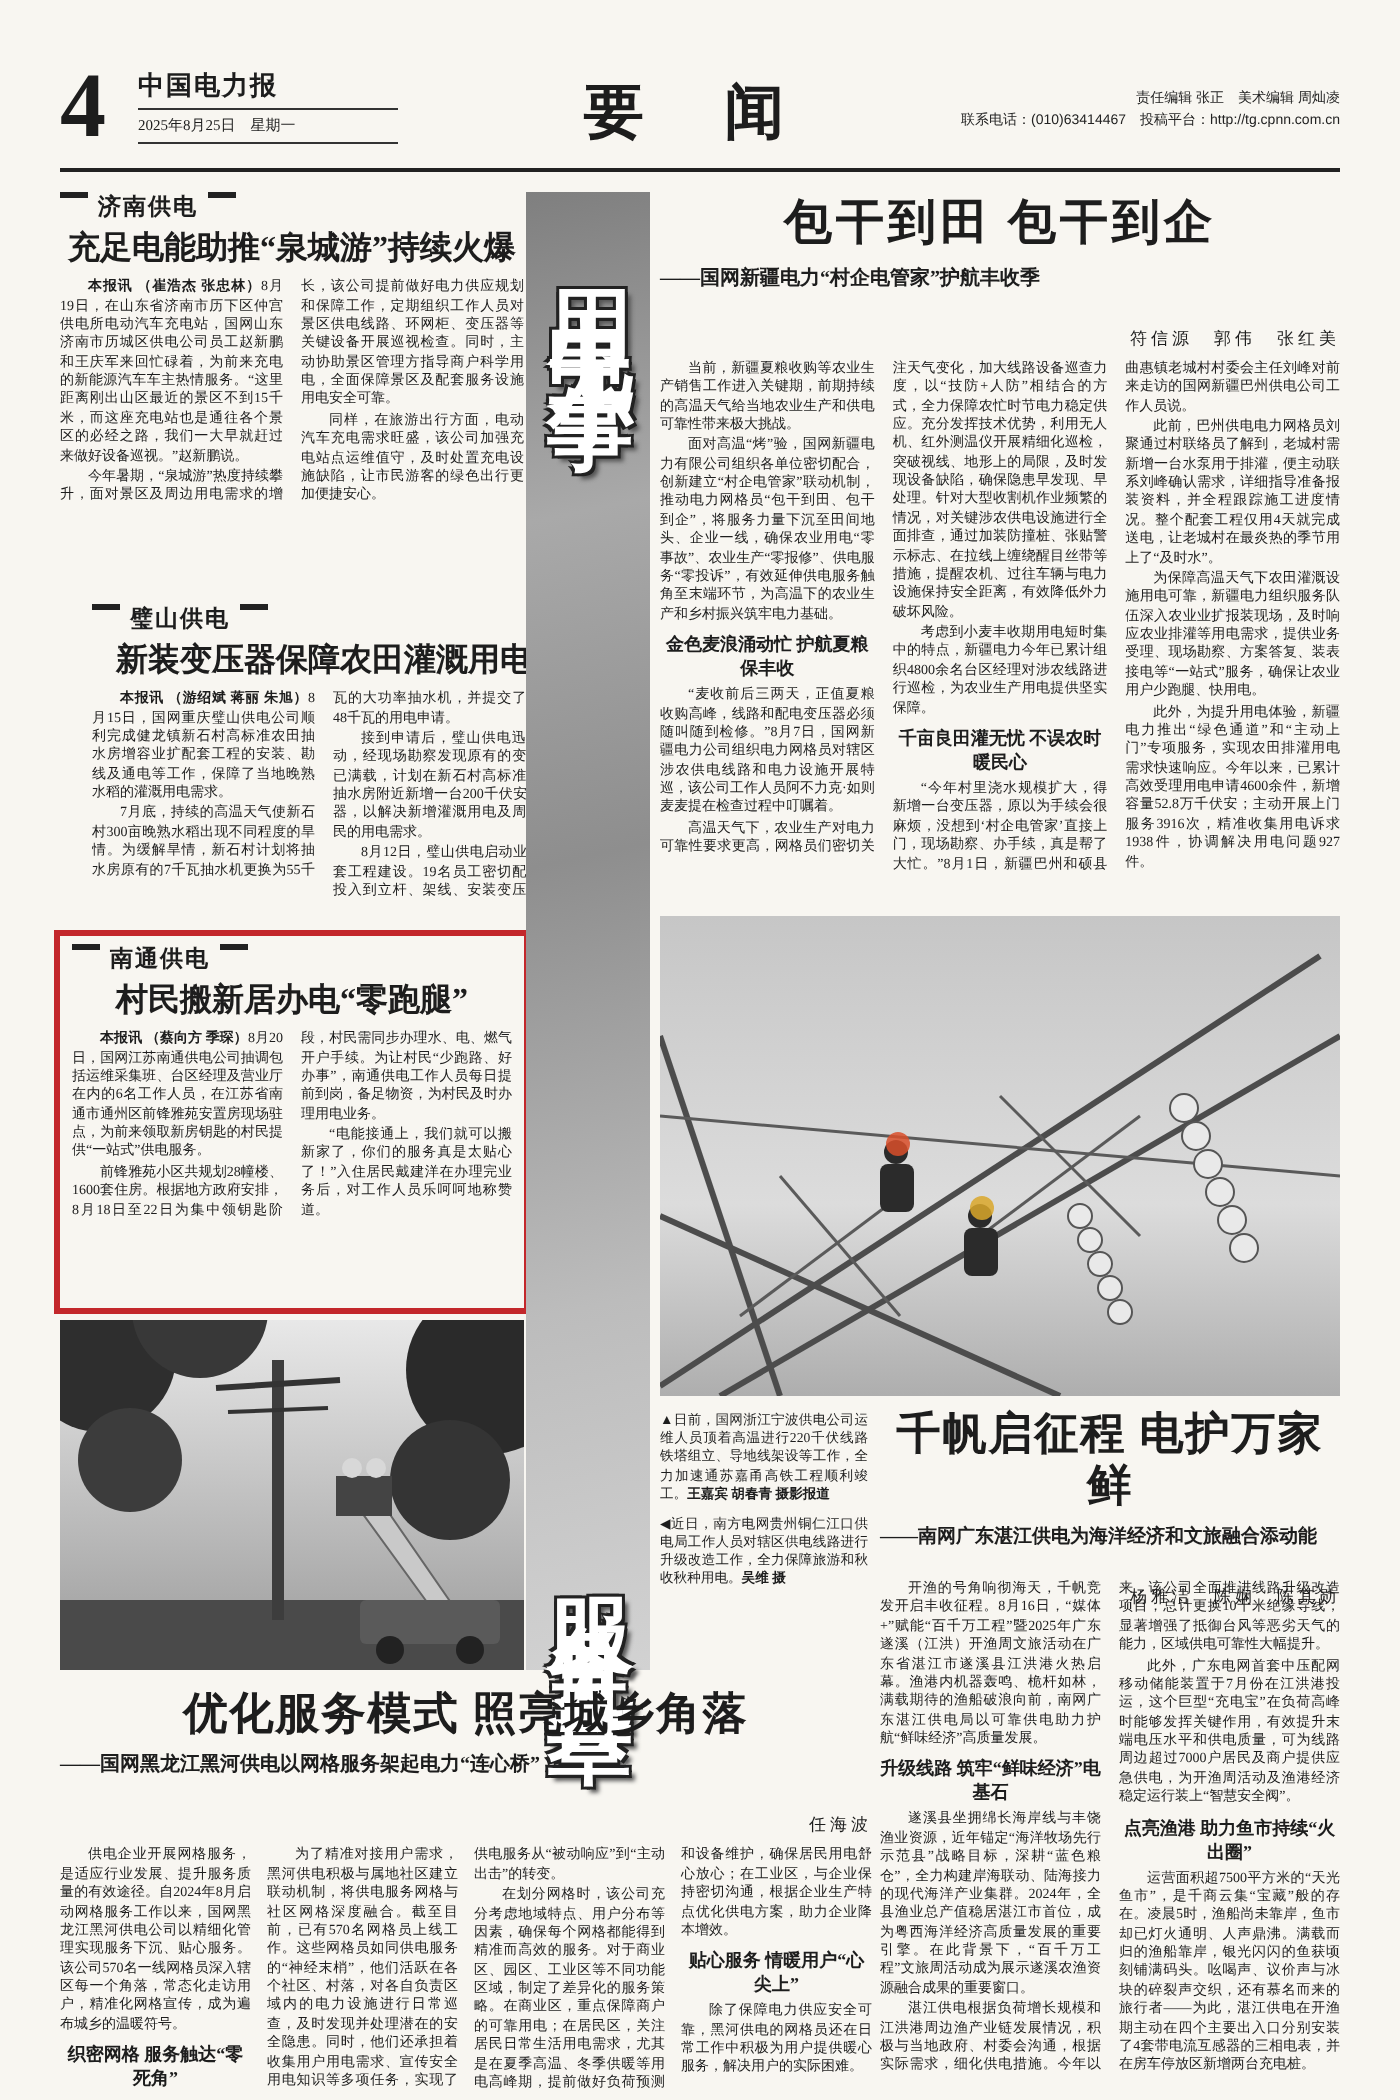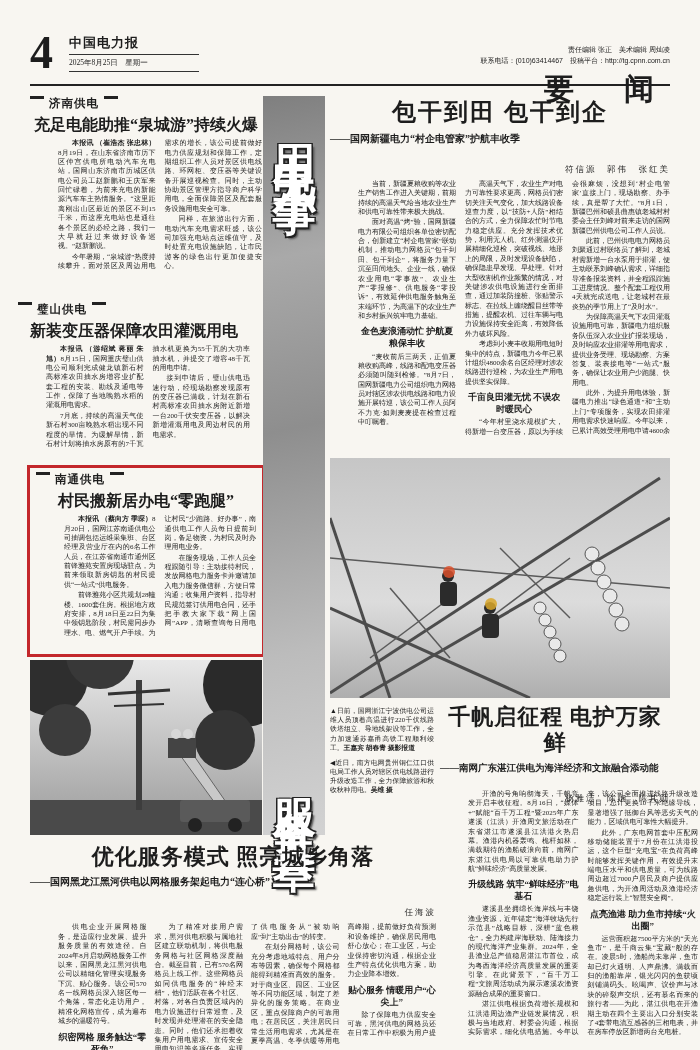--- a/index.html
+++ b/index.html
@@ -6,44 +6,44 @@
   .page{position:relative;width:700px;height:1050px;background:#f8f6f1;overflow:hidden;
         font-family:"Liberation Serif","DejaVu Serif",serif;color:#1d1d1d;}
   [data-interactable]{box-sizing:border-box;}
 
   
   .hdr{position:absolute;left:30px;top:26px;width:640px;height:60px;border-bottom:2px solid #222;}
   .page-num{position:absolute;left:0;top:2px;font-size:46px;font-weight:bold;line-height:50px;}
   .masthead{position:absolute;left:39px;top:8px;width:130px;}
   .masthead .paper{font-size:13px;font-weight:bold;letter-spacing:1px;border-bottom:1px solid #333;padding-bottom:2px;}
   .masthead .date{font-size:7.5px;margin-top:3px;border-bottom:1px solid #333;padding-bottom:3px;}
-  .section-big{position:absolute;left:0;right:0;top:10px;text-align:right;font-size:30px;font-weight:bold;letter-spacing:16px;font-family:Liberation Mono, monospace;margin-top:33px;}
+  .section-big{position:absolute;left:0;right:0;top:10px;text-align:center;font-size:30px;font-weight:bold;letter-spacing:16px;font-family:Liberation Sans, sans-serif;}
   .hdr-right{position:absolute;right:0;top:18px;text-align:right;font-size:7px;line-height:11px;color:#222;font-family:"Liberation Sans",sans-serif;}
 
   
   .sec-label{display:flex;gap:5px;font-weight:bold;font-size:11.5px;letter-spacing:1px;margin:0 0 4px 0;}
   .sec-label .rule{width:14px;height:3px;background:#222;}
   .headline{ text-align:center;font-weight:bold;margin:2px 0 5px 0;line-height:1.2;}
   .h16{font-size:16px;}
   .h22{font-size:24px;letter-spacing:2px;}
   .h19{font-size:22px;letter-spacing:1px;}
   .subtitle{font-weight:bold;font-size:10px;margin:3px 0 2px 0;}
   .authors{text-align:right;font-size:8.5px;margin:18px 0 4px 0;letter-spacing:2px;}
-  .body{font-size:7px;line-height:1.34;text-align:justify;overflow:hidden;margin-left:28px;}
+  .body{font-size:7px;line-height:1.34;text-align:justify;overflow:hidden;}
   .body p{margin:0 0 1px 0;text-indent:2em;}
   .body p b{font-weight:bold;}
   .body h4{margin:4px 0 3px 0;text-align:center;font-size:9px;text-indent:0;}
   .cols2{column-count:2;column-gap:9px;}
   .cols3{column-count:3;column-gap:9px;}
   .cols4{column-count:4;column-gap:8px;}
 
   
   .art-jinan{position:absolute;left:30px;top:96px;width:232px;height:202px;}
   .art-jinan .body{height:136px;}
-  .art-bishan{position:absolute;left:18px;top:302px;width:232px;height:162px;}
+  .art-bishan{position:absolute;left:46px;top:302px;width:232px;height:162px;}
   .art-bishan .body{height:112px;}
   .art-nantong{position:absolute;left:27px;top:465px;width:238px;height:192px;border:3px solid #c3272b;padding:4px 6px;}
   .art-nantong .body{height:126px;}
   .photo-left{position:absolute;left:30px;top:660px;width:232px;height:175px;background:#888;}
 
   
   .banner{position:absolute;left:263px;top:96px;width:62px;height:739px;
           background:linear-gradient(168deg,#7f7f7f 0%,#a9a9a9 22%,#8e8e8e 45%,#bcbcbc 75%,#d2d2d2 100%);
           display:flex;flex-direction:column;align-items:center;justify-content:space-between;padding:14px 0 10px 0;}
   .banner span{writing-mode:vertical-rl;font-size:43px;font-weight:bold;color:#fff;letter-spacing:12px;
@@ -115,21 +115,20 @@
   <div class="art-nantong" data-interactable="false">
     <div class="sec-label" data-interactable="false">
       <span class="rule" data-interactable="false"></span>
       <span data-interactable="false">南通供电</span>
       <span class="rule" data-interactable="false"></span>
     </div>
     <div class="headline h16" data-interactable="false">村民搬新居办电“零跑腿”</div>
     <div class="body cols2" data-interactable="false">
       <p data-interactable="false"><b data-interactable="false">本报讯 </b><b data-interactable="false">（蔡向方 季琛）</b><span data-interactable="false">8月20日，国网江苏南通供电公司抽调包括运维采集班、台区经理及营业厅在内的6名工作人员，在江苏省南通市通州区前锋雅苑安置房现场驻点，为前来领取新房钥匙的村民提供“一站式”供电服务。</span></p>
       <p data-interactable="false">前锋雅苑小区共规划28幢楼、1600套住房。根据地方政府安排，8月18日至22日为集中领钥匙阶段，村民需同步办理水、电、燃气开户手续。为让村民“少跑路、好办事”，南通供电工作人员每日提前到岗，备足物资，为村民及时办理用电业务。</p>
-      <p data-interactable="false">在服务现场，工作人员全程跟随引导：主动接待村民，发放网格电力服务卡并邀请加入电力服务微信群，方便日常沟通；收集用户资料，指导村民规范签订供用电合同，还手把手教大家下载“网上国网”APP，清晰查询每日用电量、账户余额，让用户网上办电、舒心用电。</p>
       <p data-interactable="false">“电能接通上，我们就可以搬新家了，你们的服务真是太贴心了！”入住居民戴建洋在办理完业务后，对工作人员乐呵呵地称赞道。</p>
     </div>
   </div>
 
   <div class="photo-left" data-interactable="false">
     <svg width="232" height="175" viewBox="0 0 232 175" data-interactable="false">
       <defs>
         <linearGradient id="sky2" x1="0" y1="0" x2="0" y2="1">
           <stop offset="0" stop-color="#e8e8e8"></stop>
             <stop offset="1" stop-color="#9a9a9a"></stop>

